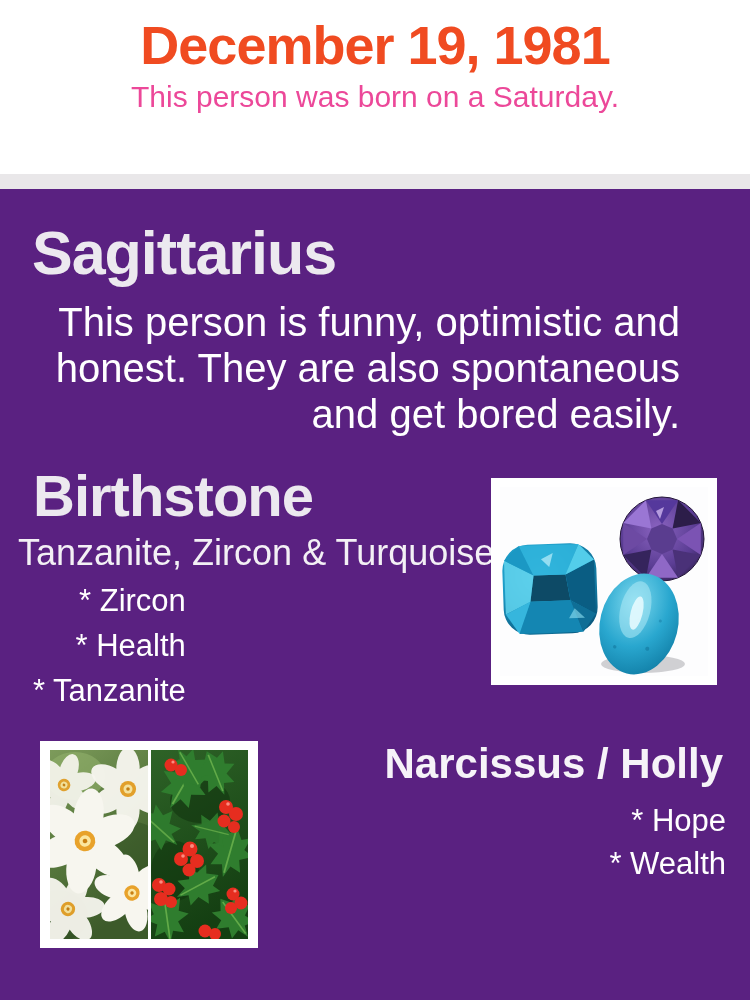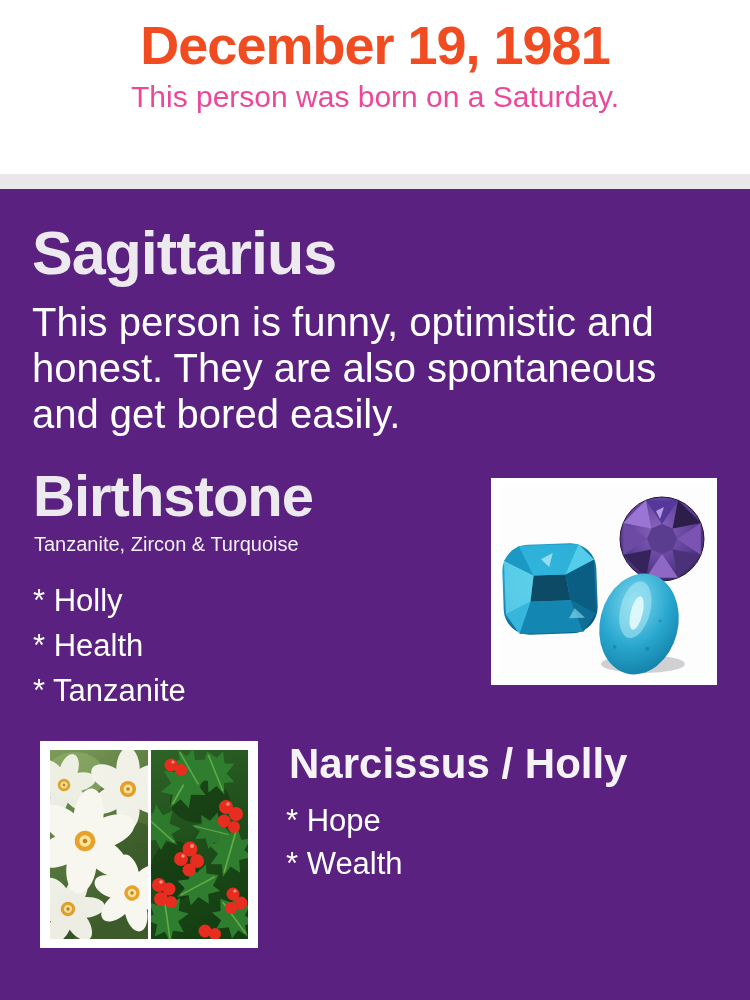--- a/index.html
+++ b/index.html
@@ -29,40 +29,41 @@
     color: #ec4899; line-height: 1.05;
   }
   .divider-bar { height: 15px; background: #e9e7e9; }
 
   
   .purple-section {
     position: relative;
     height: 811px;
     background: #5a2181;
     color: #ffffff;
+    text-align: right;
   }
   .zodiac-heading {
     position: absolute; left: 32px; top: 34px;
     font-size: 61px; font-weight: 700; letter-spacing: -1px;
     color: #ece9ef; line-height: 1;
   }
   .zodiac-desc {
     position: absolute; left: 32px; top: 110px;
     width: 648px;
     font-size: 40px; font-weight: 400;
     color: #ffffff; line-height: 46px;
   }
   .birthstone-heading {
     position: absolute; left: 33px; top: 278px;
     font-size: 58px; font-weight: 700; letter-spacing: -1px;
     color: #ece9ef; line-height: 1;
   }
   .birthstone-stones {
-    position: absolute; left: 34px; top: 344px;
-    font-size: 20px; font-weight: 400; color: #f3f0f5; line-height: 1.1;
+    position: absolute; left: 18px; top: 344px;
+    font-size: 36px; font-weight: 400; color: #f3f0f5; line-height: 1.1;
   }
   .trait-list {
     list-style: none; margin: 0; padding: 0;
     font-size: 31px; font-weight: 400; color: #ffffff;
   }
   .trait-list li { line-height: 31px; margin-bottom: 14px; }
   .birthstone-traits { position: absolute; left: 33px; top: 396px; }
 
   .gem-card {
     position: absolute; left: 491px; top: 289px;
@@ -104,21 +105,21 @@
   <div class="divider-bar"></div>
 
   <div class="purple-section">
 
     <div class="zodiac-heading">Sagittarius</div>
     <div class="zodiac-desc">This person is funny, optimistic and honest. They are also spontaneous and get bored easily.</div>
 
     <div class="birthstone-heading">Birthstone</div>
     <div class="birthstone-stones">Tanzanite, Zircon &amp; Turquoise</div>
     <ul class="trait-list birthstone-traits">
-      <li>* Holly</li>
+      <li>* Zircon</li>
       <li>* Health</li>
       <li>* Tanzanite</li>
     </ul>
 
     <div class="gem-card">
       <svg width="226" height="207" viewBox="0 0 226 207">
         <defs>
           <radialGradient id="zg" cx="40%" cy="35%" r="75%">
             <stop offset="0%" stop-color="#49c6e8"></stop>
               <stop offset="55%" stop-color="#1d9cc7"></stop>

